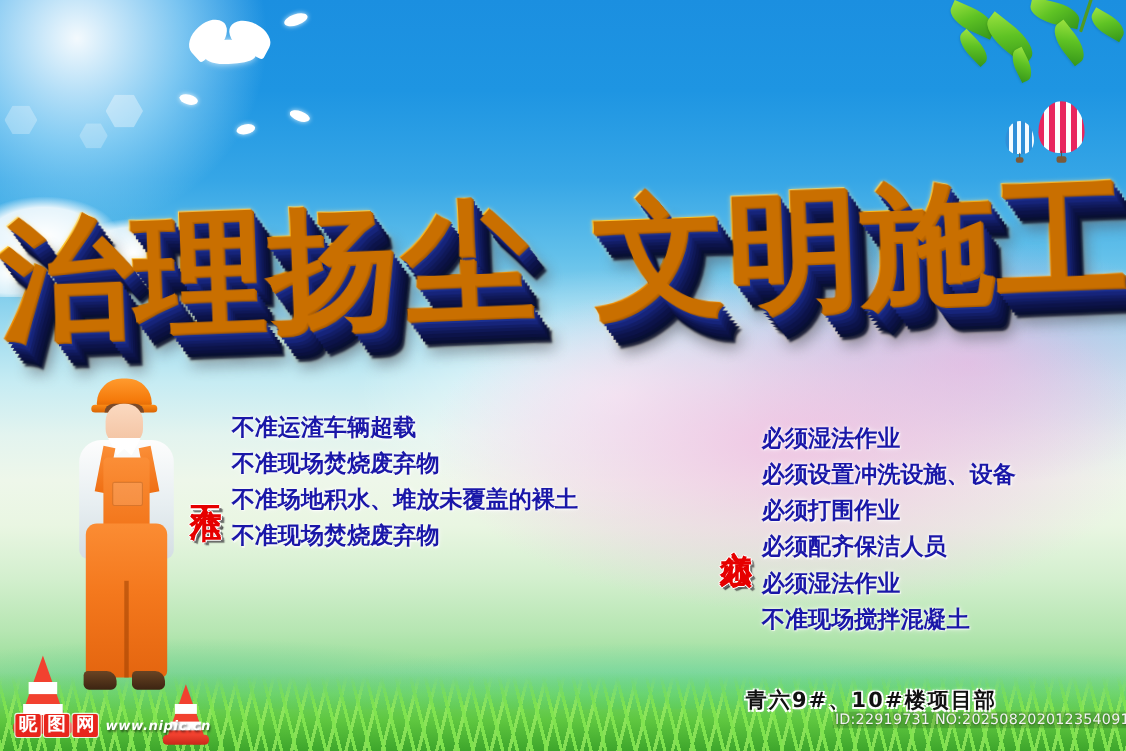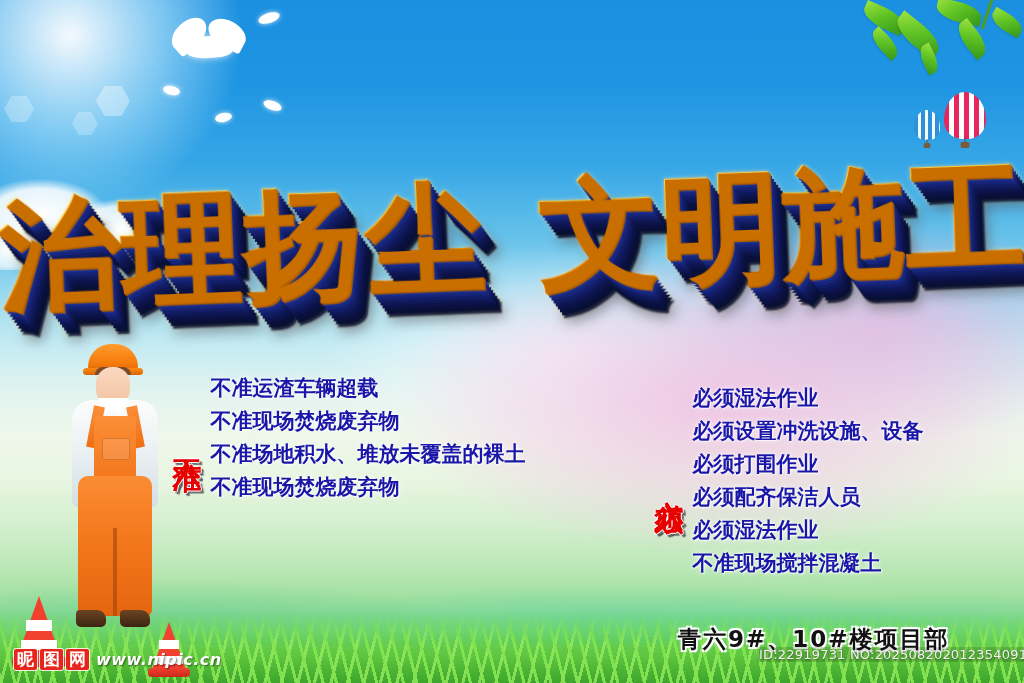--- a/index.html
+++ b/index.html
@@ -130,32 +130,32 @@
   .w-shoeL{left:14px;}
   .w-shoeR{left:58px;}
 
   
   .cone{position:absolute;}
   .cone .base{position:absolute;left:50%;transform:translateX(-50%);
     background:linear-gradient(180deg,#f2412f,#c9281a);border-radius:4px;}
 
   
   #project{position:absolute;left:678px;top:624px;
-    font-weight:700;font-size:23px;letter-spacing:2px;color:#111;
+    font-weight:700;font-size:19px;letter-spacing:2px;color:#111;
     text-shadow:-1.6px -1.6px 0 #fff,1.6px -1.6px 0 #fff,-1.6px 1.6px 0 #fff,1.6px 1.6px 0 #fff,
                  0 0 4px rgba(255,255,255,.9);white-space:nowrap;}
   #idstamp{position:absolute;left:757px;top:647px;font-size:13px;color:#f2f2f2;
     letter-spacing:.2px;white-space:nowrap;text-shadow:0 1px 2px rgba(0,0,0,.45);
     background:rgba(0,0,0,.14);padding:0 2px;}
   #wm{position:absolute;left:14px;top:649px;display:flex;align-items:center;gap:7px;}
   #wm .cn{display:flex;gap:3px;}
   #wm .cn span{display:inline-block;background:#e8251c;color:#fff;font-weight:700;
     font-size:17px;line-height:21px;padding:0 3px;border-radius:2px;
     box-shadow:0 0 0 1px rgba(255,255,255,.85);}
-  #wm .url{font-style:italic;font-weight:700;font-size:16px;color:#fff;letter-spacing:.5px;
+  #wm .url{font-style:italic;font-weight:700;font-size:12px;color:#fff;letter-spacing:.5px;
     text-shadow:1px 1px 2px rgba(0,0,0,.55);}
 </style>
 </head>
 <body>
 
 <div id="poster">
 
   <div class="cloudL"></div>
   <div class="hexflake" style="left:96px;top:86px;opacity:.65"></div>
   <div class="hexflake" style="left:72px;top:112px;opacity:.45;width:26px;height:23px"></div>

